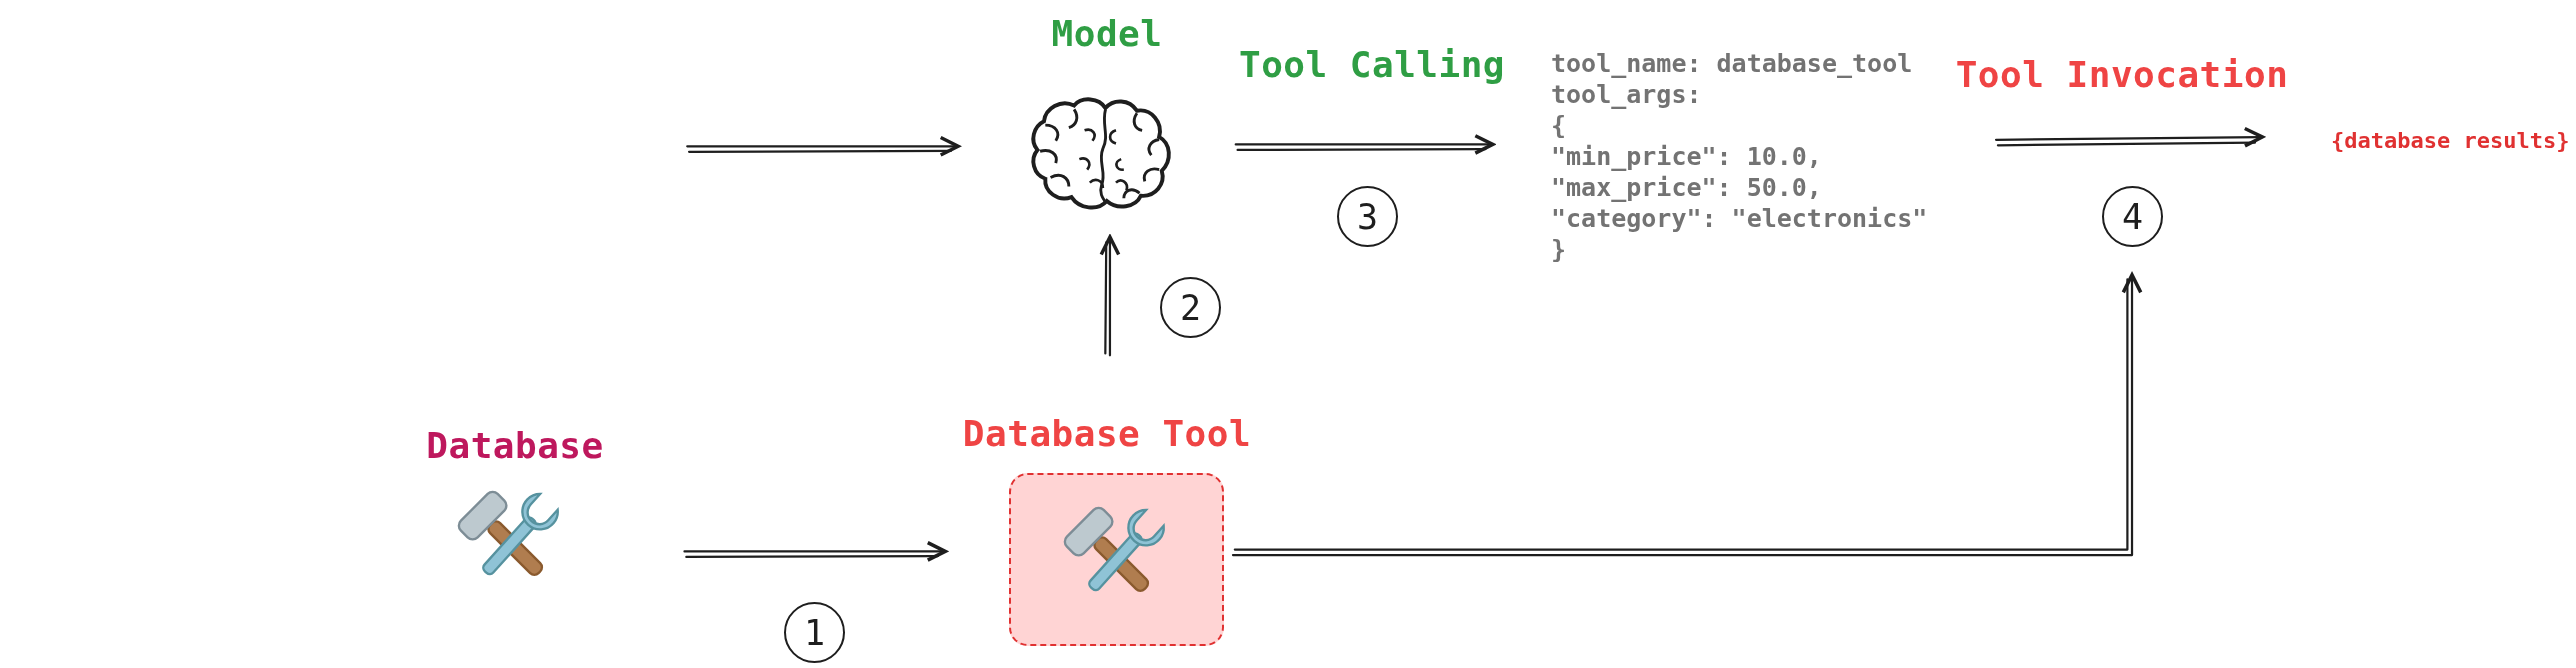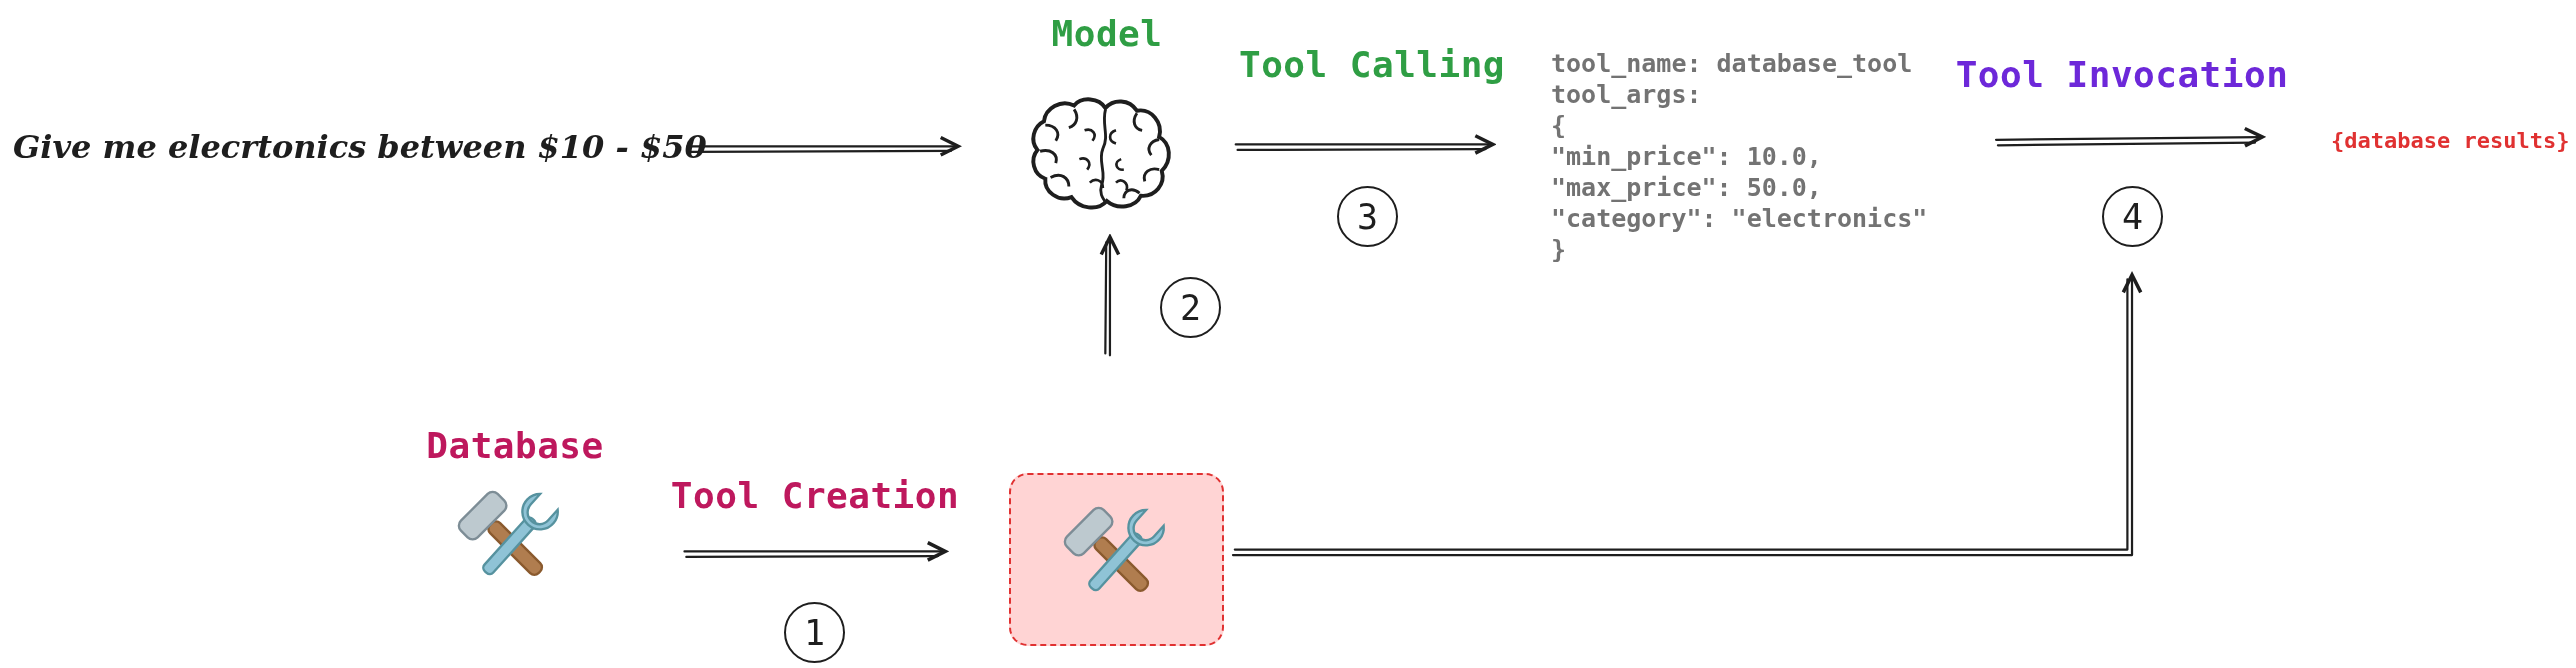--- a/index.html
+++ b/index.html
@@ -6,21 +6,21 @@
   html,body { background:#ffffff; }
   .canvas {
     position:relative; width:2576px; height:669px; background:#ffffff;
     font-family:"DejaVu Sans Mono","Liberation Mono",monospace; overflow:hidden;
   }
   .label {
     position:absolute; font-weight:600; font-size:36px; white-space:nowrap;
     transform:translateX(-50%); letter-spacing:0.5px;
   }
   .green { color:#2f9e44; }
-  .red   { color:#6d28d9; }
+  .red   { color:#ef4444; }
   .black { color:#be185d; }
   .query {
     position:absolute; left:13px; top:128px; font-family:"DejaVu Serif","Liberation Serif",serif;
     font-style:italic; font-weight:600; font-size:32px; color:#1e1e1e; white-space:nowrap;
   }
   .code {
     position:absolute; left:1551px; top:48px; font-size:25px; line-height:31px;
     font-weight:600; color:#737373; white-space:pre;
   }
   .results {
@@ -84,50 +84,49 @@
       <path d="M1195 382 L1196 262"></path>
 
       <path d="M740 596 L1020 596" marker-end="url(#ah)"></path>
       <path d="M742 602 L1014 601"></path>
 
       <path d="M1333 600 L2305 600 L2305 299" marker-end="url(#ah)"></path>
       <path d="M1335 594 L2300 594 L2300 302"></path>
     </g>
   </svg>
 
-  <div class="query">Give me elecrtonics between $10 - $50</div>
 
   <div class="label green" style="left:1107px; top:13px;">Model</div>
   <svg class="abs" style="left:1027px; top:91px;" width="157" height="131" viewBox="0 0 120 100">
     <path d="M60 13 C55 5 42 4 36 11 C26 6 14 13 13 23 C5 27 2 38 8 45 C2 52 5 64 14 67 C13 77 24 85 34 81 C40 90 54 92 61 84 C69 91 83 89 87 80 C98 81 106 71 103 61 C111 53 110 40 101 35 C104 24 95 13 84 15 C78 6 66 6 60 13 Z" fill="#ffffff" stroke="#1e1e1e" stroke-width="3"></path>
     <path d="M60 14 C57 26 63 34 58 44 C54 54 61 62 57 72 C55 78 58 82 60 85" fill="none" stroke="#1e1e1e" stroke-width="2.2"></path>
     <path d="M36 14 C40 20 38 26 32 28 M14 26 C22 26 26 32 22 38 M10 46 C18 44 24 48 22 55 M18 66 C26 62 32 66 32 73" fill="none" stroke="#1e1e1e" stroke-width="2.2"></path>
     <path d="M84 17 C80 23 82 29 88 30 M101 37 C94 38 91 44 95 49 M101 60 C94 58 88 62 90 69 M86 78 C80 73 74 76 74 82" fill="none" stroke="#1e1e1e" stroke-width="2.2"></path>
     <path d="M44 30 C50 28 54 33 50 38 M68 30 C62 32 62 38 68 40 M40 52 C46 50 50 55 46 60 M72 52 C66 54 68 61 74 60 M48 70 C52 66 58 68 58 74 M68 70 C72 66 78 70 76 76" fill="none" stroke="#1e1e1e" stroke-width="2"></path>
   </svg>
 
   <div class="label green" style="left:1372px; top:44px;">Tool Calling</div>
   <div class="label red" style="left:2122px; top:54px;">Tool Invocation</div>
-  <div class="label black" style="left:815px; top:475px;">Tool Creation</div>
 
   <div class="code">tool_name: database_tool
 tool_args:
 {
 "min_price": 10.0,
 "max_price": 50.0,
 "category": "electronics"
 }</div>
 
   <div class="results">{database results}</div>
 
   <div class="label black" style="left:515px; top:425px;">Database</div>
   <svg class="abs icon-tools" style="left:452px; top:485px;" viewBox="0 0 100 100">
     <use href="#tools-glyph"></use>
   </svg>
 
+  <div class="label red" style="left:1107px; top:413px;">Database Tool</div>
   <div class="toolbox">
     <svg class="icon-tools" viewBox="0 0 100 100">
       <use href="#tools-glyph"></use>
     </svg>
   </div>
 
   <div class="circle" style="left:784px; top:602px;">
     <span>1</span>
   </div>
   <div class="circle" style="left:1160px; top:277px;">

